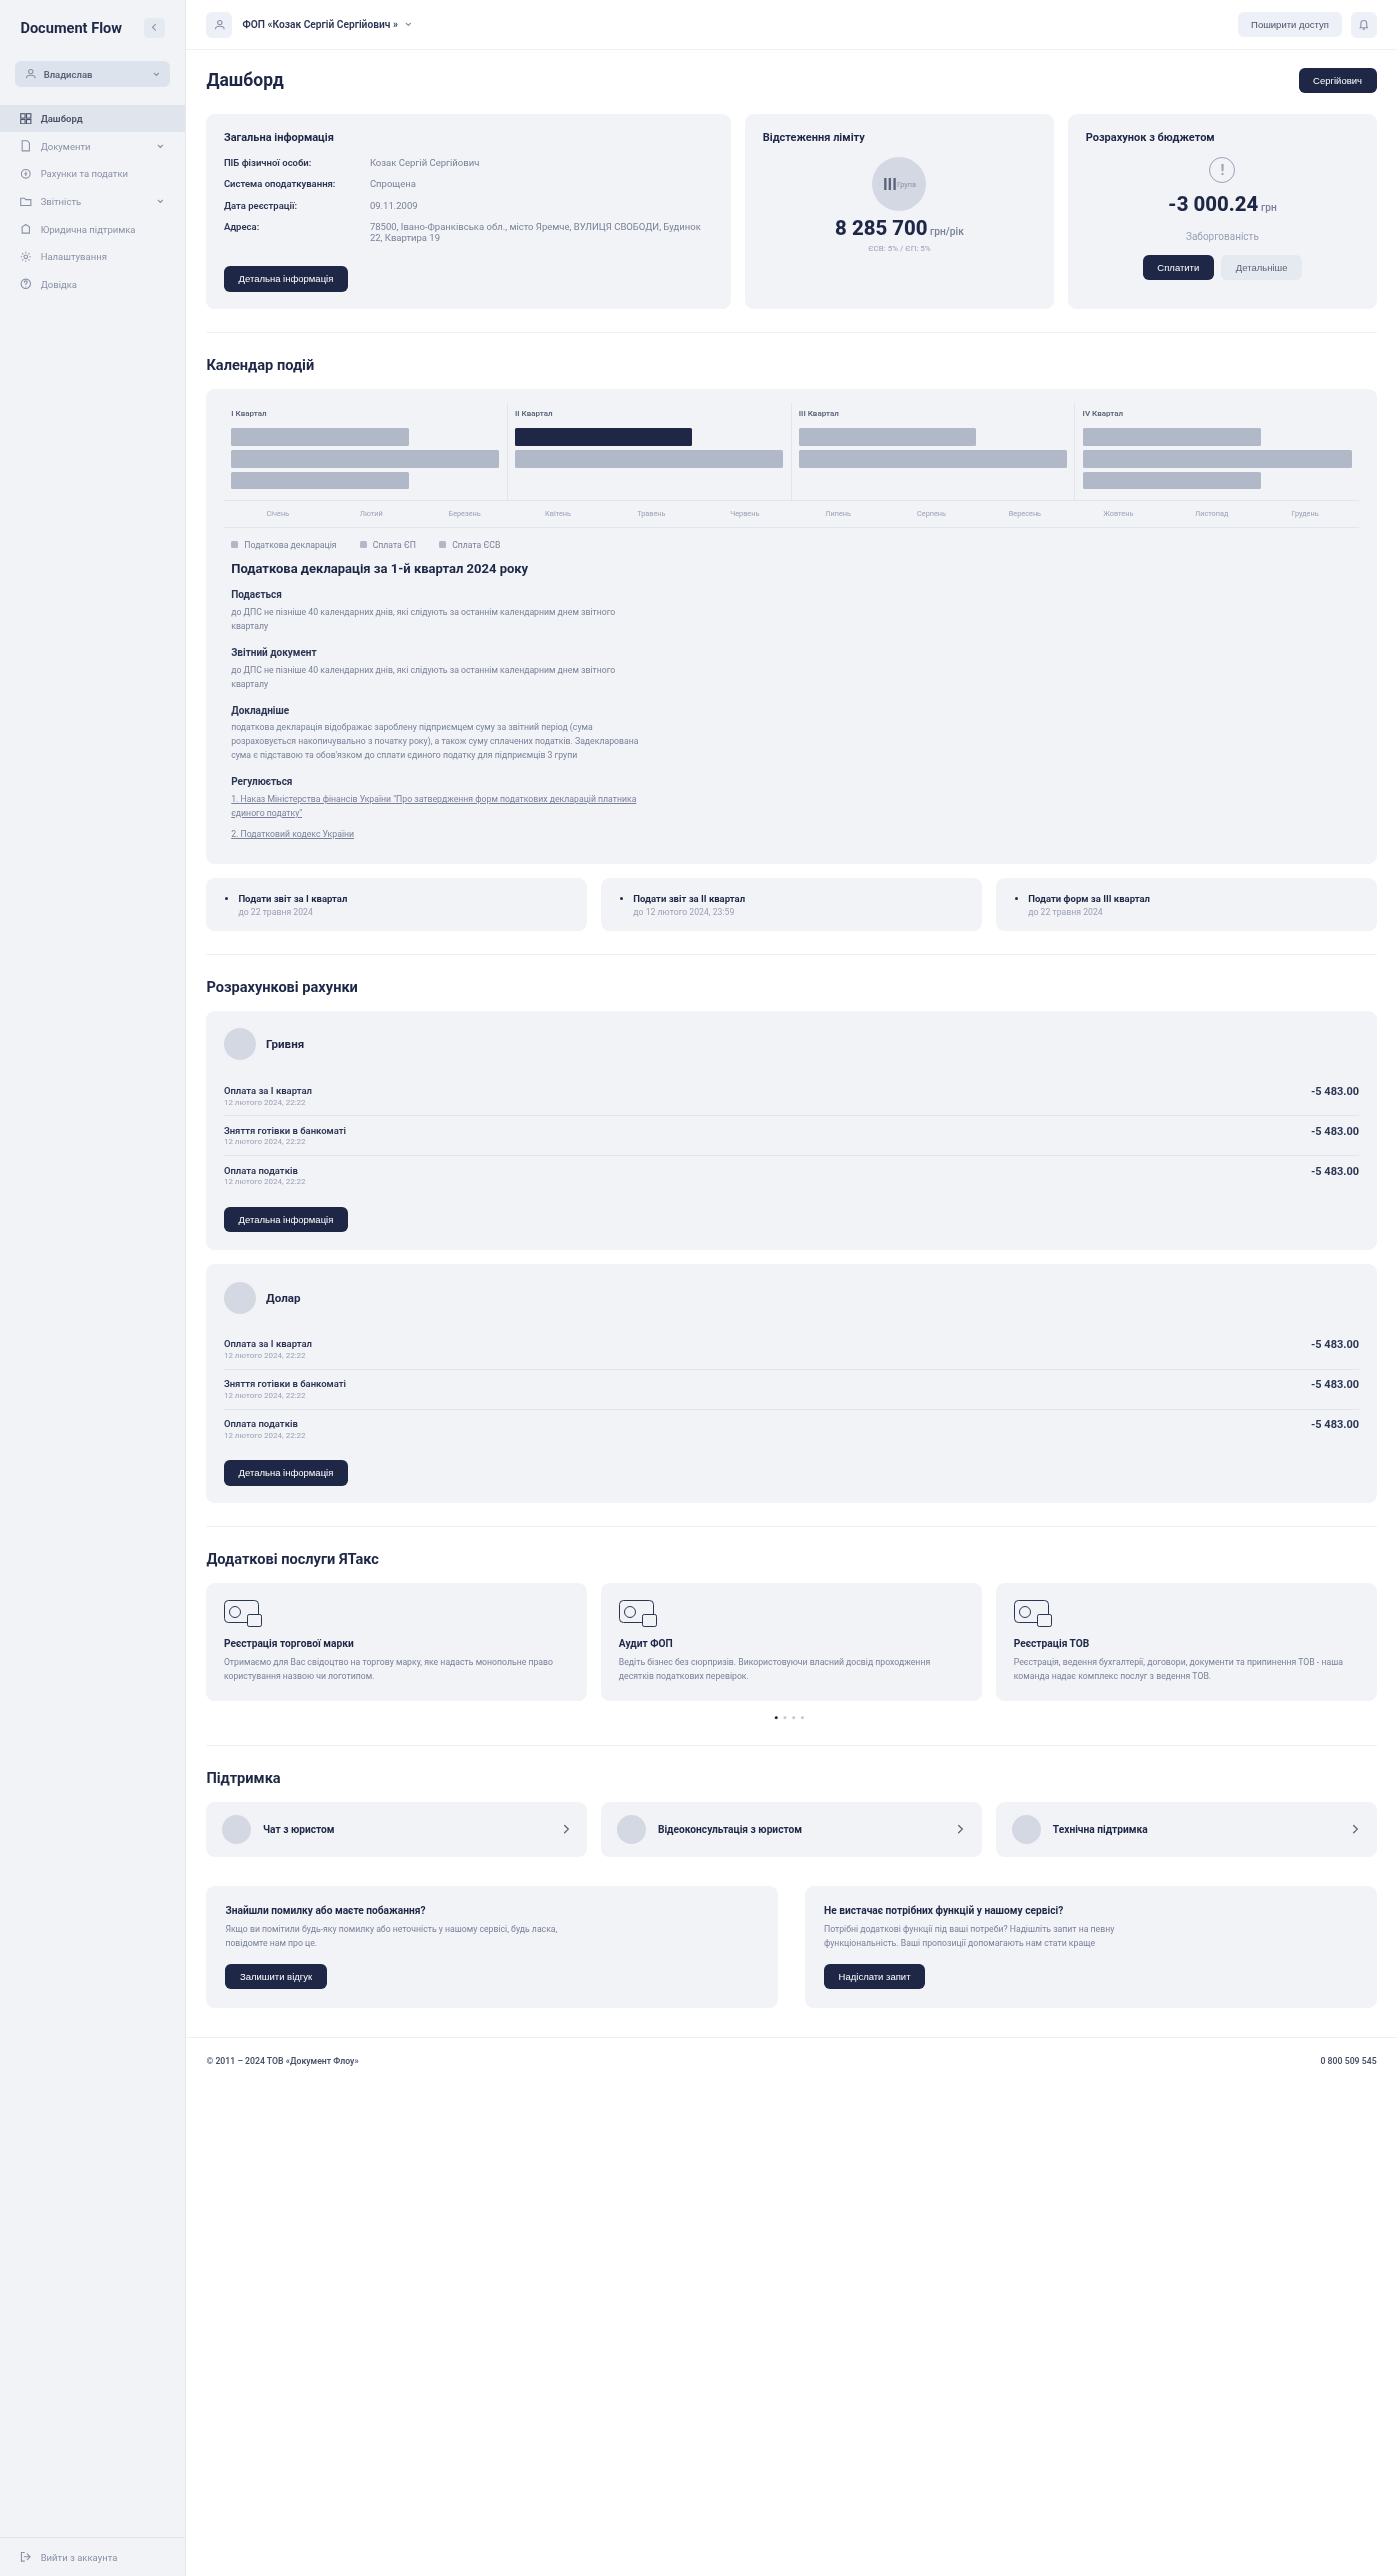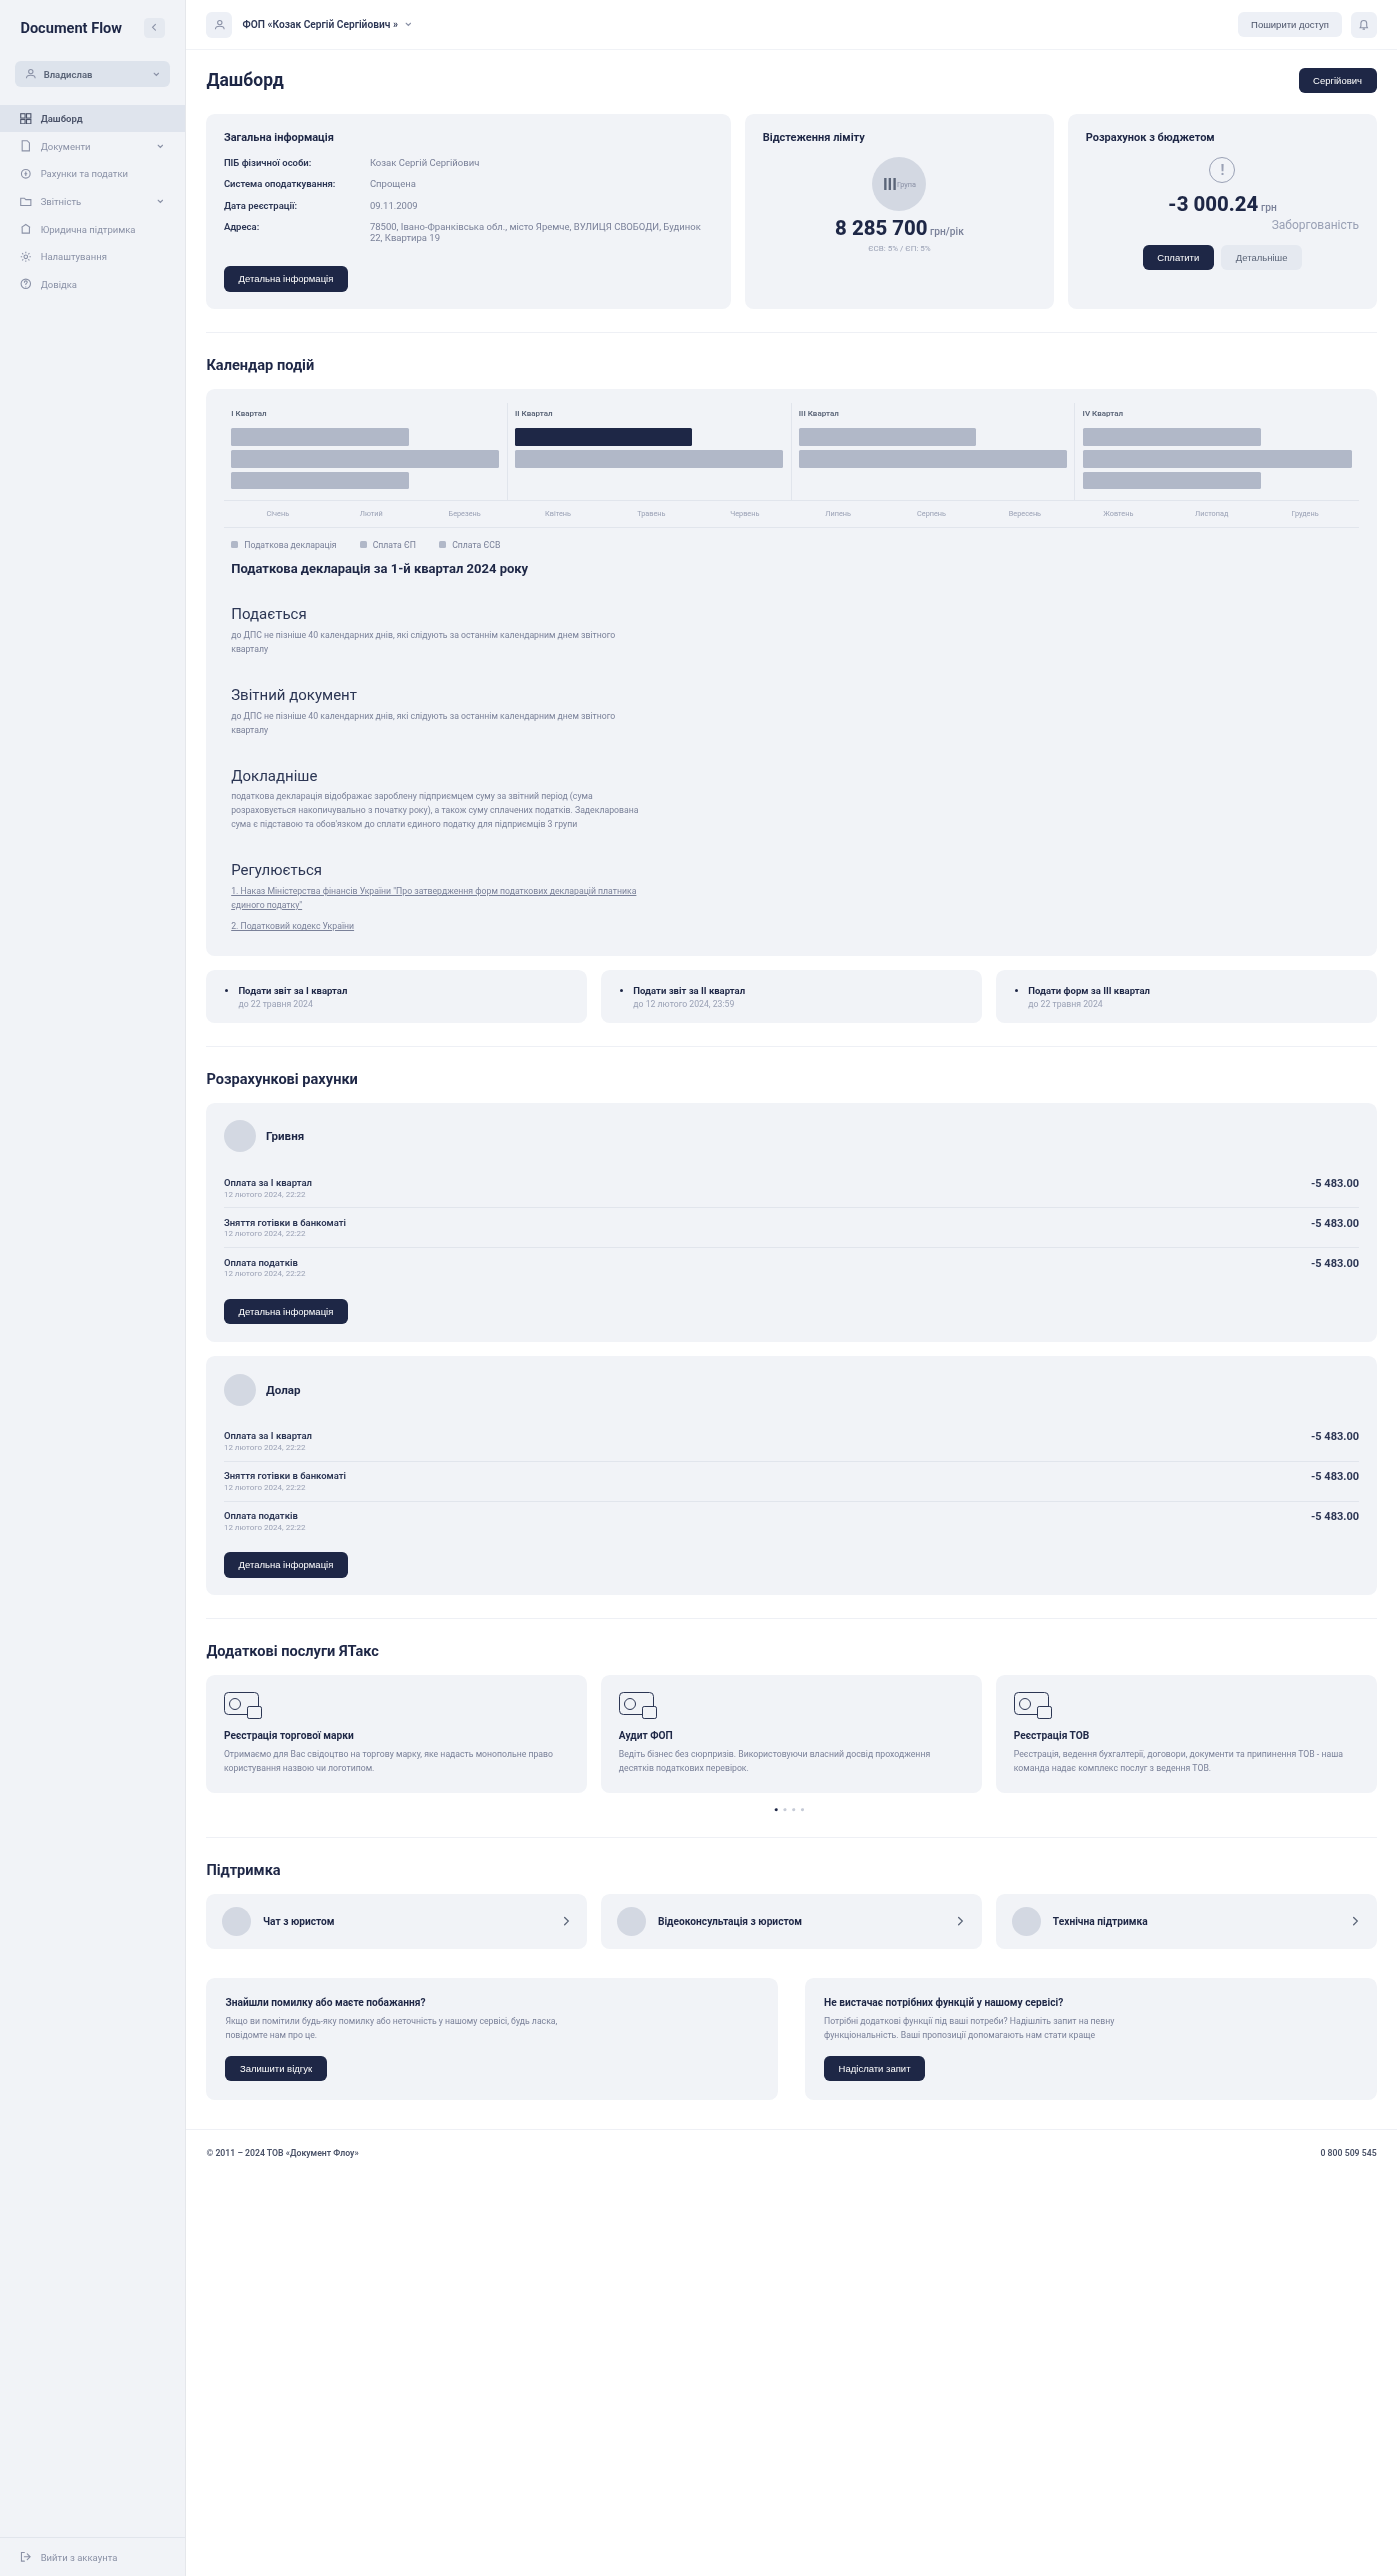--- a/index.html
+++ b/index.html
@@ -55,21 +55,21 @@
 .group-num { font-size: 16px; font-weight: 700; color: #5b6578; }
 .group-label { font-size: 7.3px; color: #8a91a6; margin-top: 1.5px; }
 .limit-value { font-size: 20.4px; font-weight: 800; color: #1e2746; margin-top: 13px; }
 .limit-unit { font-size: 10.2px; font-weight: 500; color: #7a8199; }
 .limit-note { font-size: 8px; color: #9aa1b5; margin-top: 4.4px; }
 
 .budget-card { text-align: center; }
 .budget-icon { margin: 7.3px auto 8.7px; width: 26px; height: 26px; border: 1.5px solid #9aa1b5; border-radius: 50%; display: flex; align-items: center; justify-content: center; color: #9aa1b5; font-size: 14.6px; font-weight: 700; }
 .budget-value { font-size: 20.4px; font-weight: 800; color: #1e2746; }
 .budget-unit { font-size: 10.2px; font-weight: 500; color: #7a8199; }
-.budget-note { font-size: 12px; color: #9aa1b5; margin-top: 2px; margin-bottom: 13px; text-align: right; }
+.budget-note { font-size: 10px; color: #9aa1b5; margin-top: 15px; margin-bottom: 13px; }
 .budget-actions { display: flex; gap: 7.3px; justify-content: center; }
 
 
 .section-title { font-size: 14.6px; font-weight: 700; color: #1e2746; margin-bottom: 14.6px; }
 
 
 .calendar-card { background: #f1f3f7; border-radius: 8.7px; padding: 14.6px 17.5px 0; }
 .quarters { display: grid; grid-template-columns: repeat(4, 1fr); gap: 0; border-bottom: 0.7px solid #e1e5ec; }
 .quarter { border-right: 0.7px solid #e1e5ec; padding: 5.8px 7.3px 0; }
 .quarter:last-child { border-right: none; }
@@ -82,21 +82,21 @@
 .month { font-size: 7.3px; color: #9aa1b5; text-align: center; }
 .legend { display: flex; gap: 23px; padding: 11.6px 7.3px; border-top: 0.7px solid #e1e5ec; }
 .legend-item { display: flex; align-items: center; gap: 5.8px; font-size: 8.7px; color: #7a8199; }
 .legend-dot { width: 7.3px; height: 7.3px; border-radius: 1.5px; background: #b1b8c8; }
 .deadline-chip { display: inline-flex; align-items: center; gap: 5.8px; background: #e1e5ec; border-radius: 5.8px; padding: 5.8px 10.2px; font-size: 8.7px; font-weight: 600; color: #3a4258; margin: 11.6px 7.3px 13px; }
 .close-x { margin-left: auto; color: #9aa1b5; cursor: pointer; font-size: 11.6px; padding: 0 7.3px; }
 .deadline-row { display: flex; align-items: center; }
 
 .decl-title { font-size: 13px; font-weight: 700; color: #1e2746; padding: 0 7.3px 13px; }
 .decl-section { padding: 0 7.3px 13px; }
-.decl-h { font-size: 15px; font-weight: 400; color: #2c3654; margin-bottom: 5.8px; margin-top: 16px; }
+.decl-h { font-size: 10px; font-weight: 700; color: #2c3654; margin-bottom: 5.8px; }
 .decl-p { font-size: 8.7px; color: #7a8199; line-height: 1.6; max-width: 408px; }
 .decl-p a { color: #7a8199; text-decoration: underline; }
 
 .report-cards { display: grid; grid-template-columns: repeat(3, 1fr); gap: 14.6px; margin-top: 14.6px; }
 .report-card { background: #f1f3f7; border-radius: 8.7px; padding: 14.6px 19px; }
 .report-card ul { list-style: disc; padding-left: 13px; }
 .report-card li::marker { color: #1e2746; }
 .report-title { font-size: 9.5px; font-weight: 700; color: #1e2746; margin-bottom: 2.9px; }
 .report-date { font-size: 8.7px; color: #9aa1b5; }
 

